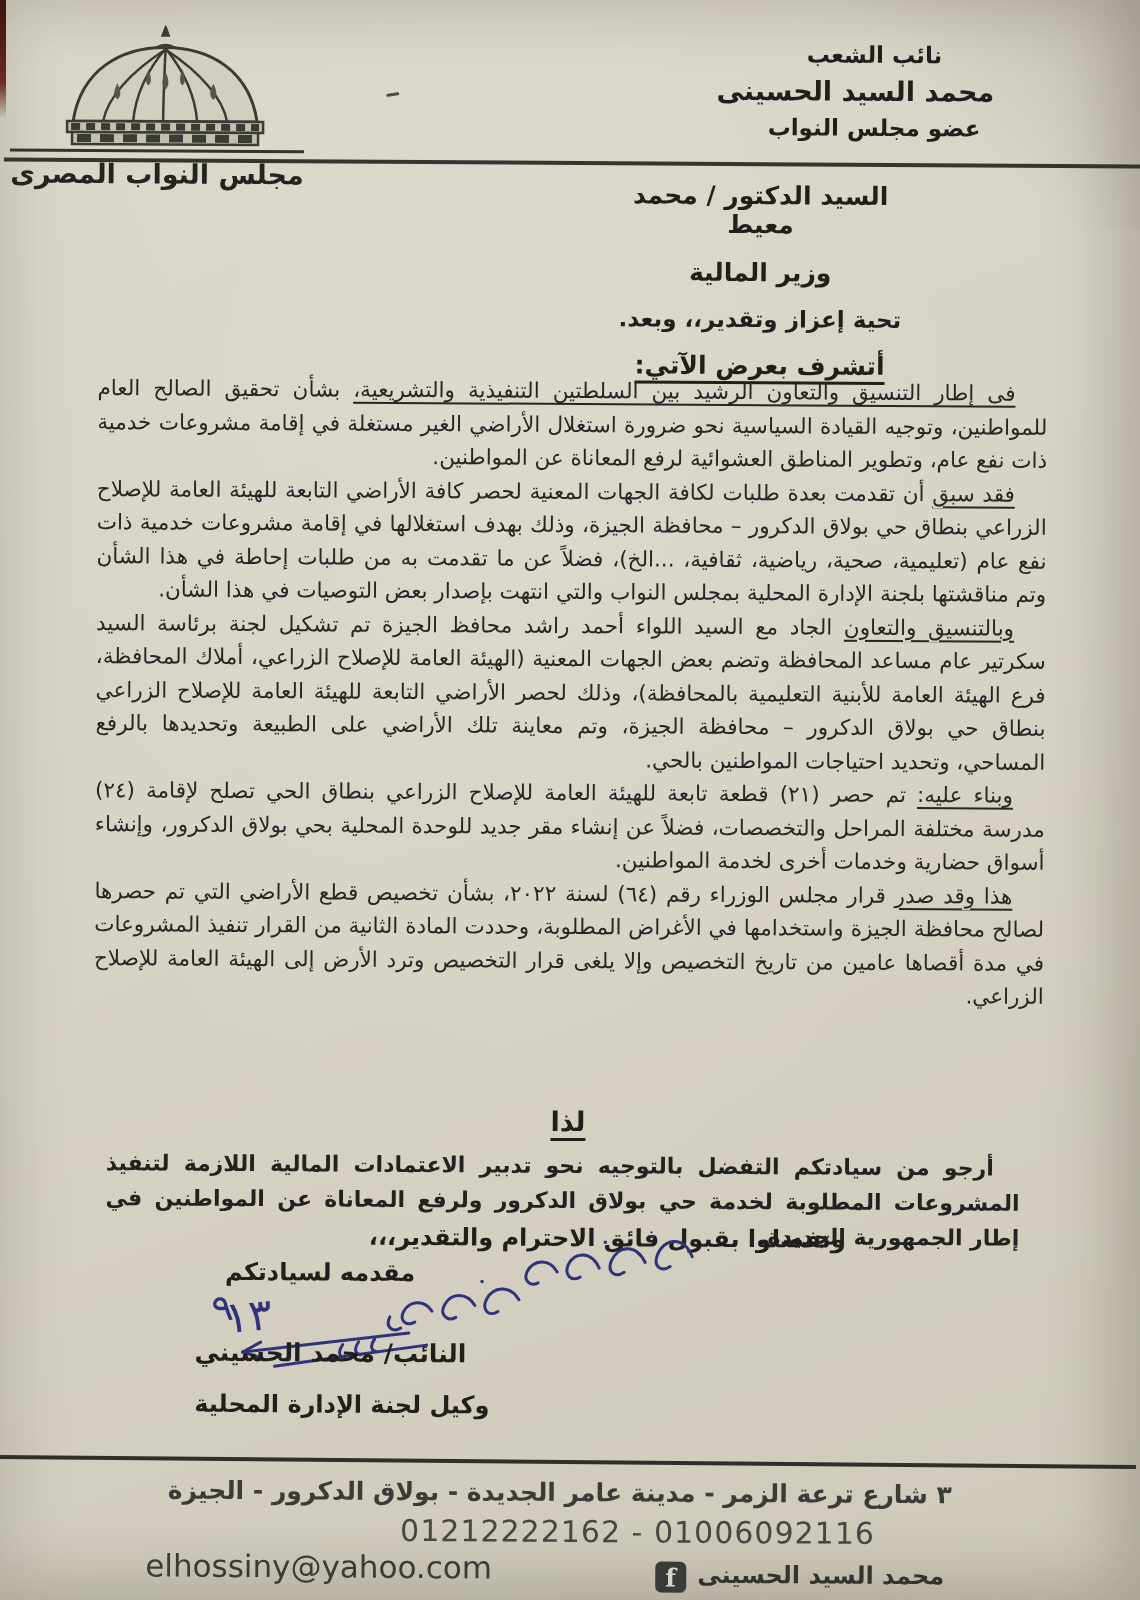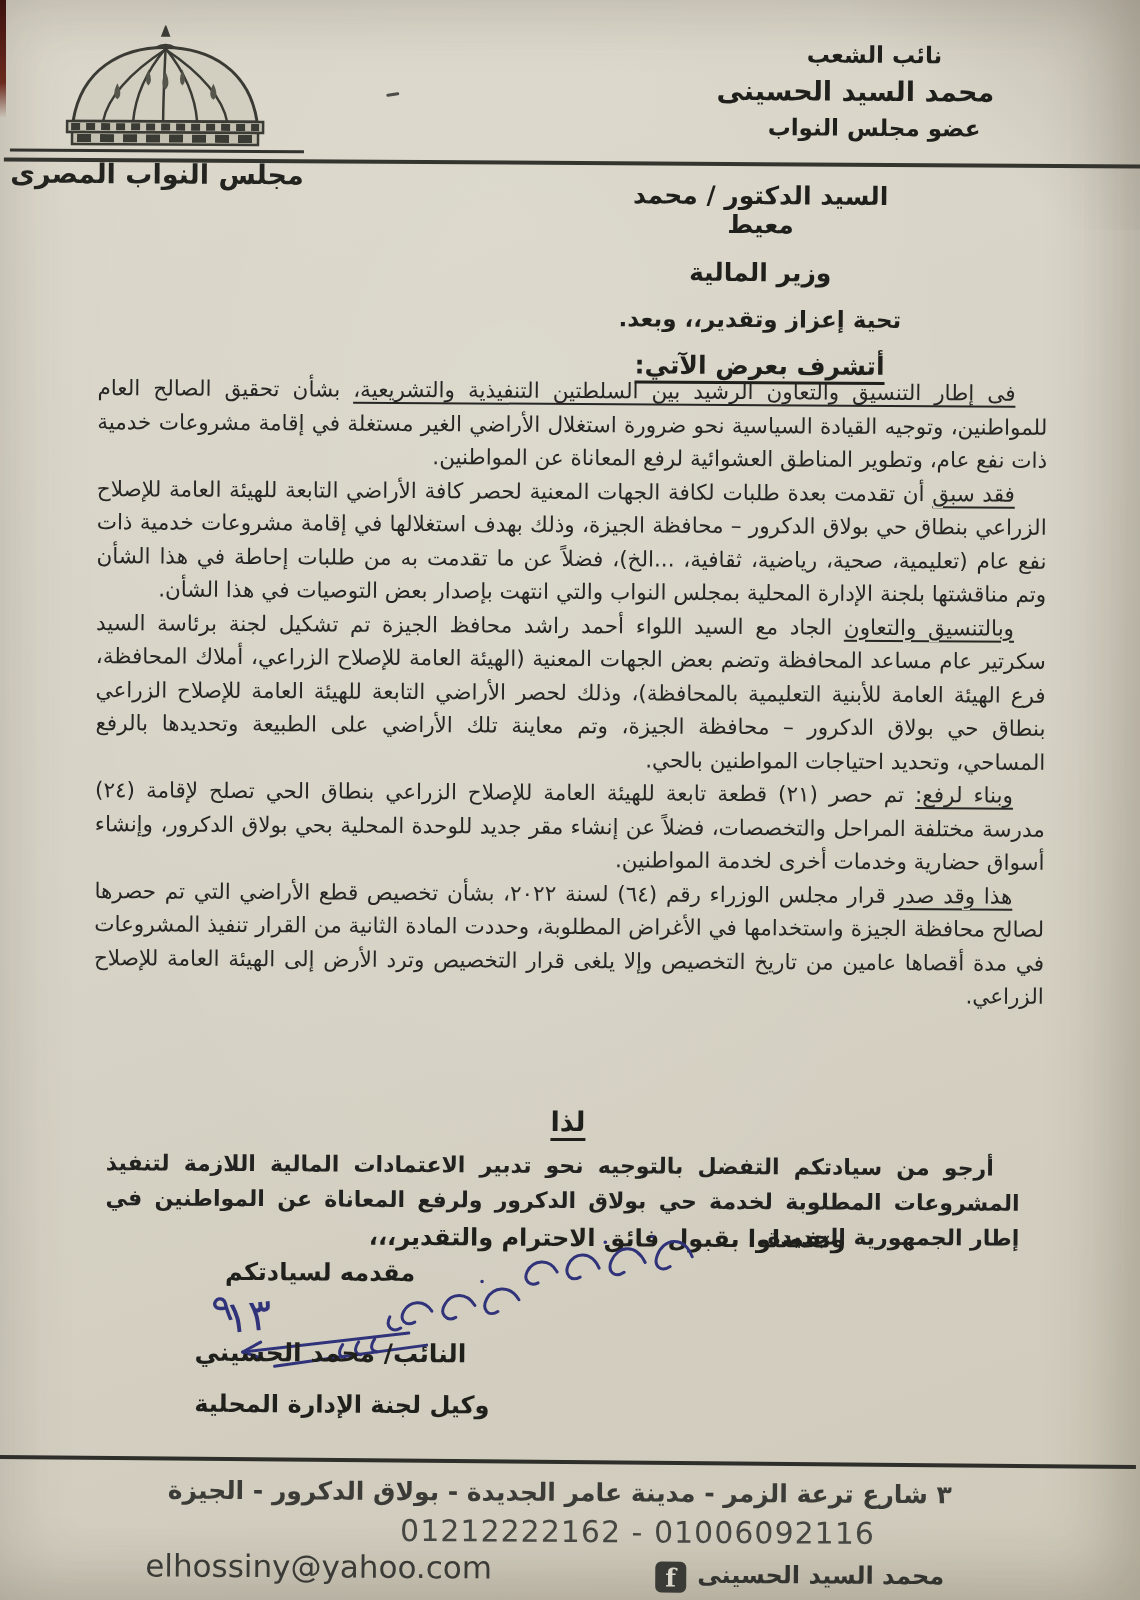--- a/index.html
+++ b/index.html
@@ -147,21 +147,21 @@
       <div class="r-line r-to">السيد الدكتور / محمد معيط</div>
       <div class="r-line r-pos">وزير المالية</div>
       <div class="r-line r-greet">تحية إعزاز وتقدير،، وبعد.</div>
       <div class="r-line r-open">أتشرف بعرض الآتي:</div>
     </div>
 
     <div class="body-text">
       <p><span class="lead">فى إطار التنسيق والتعاون الرشيد بين السلطتين التنفيذية والتشريعية،</span> <span>بشأن تحقيق الصالح العام للمواطنين، وتوجيه القيادة السياسية نحو ضرورة استغلال الأراضي الغير مستغلة في إقامة مشروعات خدمية ذات نفع عام، وتطوير المناطق العشوائية لرفع المعاناة عن المواطنين.</span></p>
       <p><span class="lead">فقد سبق</span> <span>أن تقدمت بعدة طلبات لكافة الجهات المعنية لحصر كافة الأراضي التابعة للهيئة العامة للإصلاح الزراعي بنطاق حي بولاق الدكرور – محافظة الجيزة، وذلك بهدف استغلالها في إقامة مشروعات خدمية ذات نفع عام (تعليمية، صحية، رياضية، ثقافية، ...الخ)، فضلاً عن ما تقدمت به من طلبات إحاطة في هذا الشأن وتم مناقشتها بلجنة الإدارة المحلية بمجلس النواب والتي انتهت بإصدار بعض التوصيات في هذا الشأن.</span></p>
       <p><span class="lead">وبالتنسيق والتعاون</span> <span>الجاد مع السيد اللواء أحمد راشد محافظ الجيزة تم تشكيل لجنة برئاسة السيد سكرتير عام مساعد المحافظة وتضم بعض الجهات المعنية (الهيئة العامة للإصلاح الزراعي، أملاك المحافظة، فرع الهيئة العامة للأبنية التعليمية بالمحافظة)، وذلك لحصر الأراضي التابعة للهيئة العامة للإصلاح الزراعي بنطاق حي بولاق الدكرور – محافظة الجيزة، وتم معاينة تلك الأراضي على الطبيعة وتحديدها بالرفع المساحي، وتحديد احتياجات المواطنين بالحي.</span></p>
-      <p><span class="lead">وبناء لرفع:</span> <span>تم حصر (٢١) قطعة تابعة للهيئة العامة للإصلاح الزراعي بنطاق الحي تصلح لإقامة (٢٤) مدرسة مختلفة المراحل والتخصصات، فضلاً عن إنشاء مقر جديد للوحدة المحلية بحي بولاق الدكرور، وإنشاء أسواق حضارية وخدمات أخرى لخدمة المواطنين.</span></p>
+      <p><span class="lead">وبناء عليه:</span> <span>تم حصر (٢١) قطعة تابعة للهيئة العامة للإصلاح الزراعي بنطاق الحي تصلح لإقامة (٢٤) مدرسة مختلفة المراحل والتخصصات، فضلاً عن إنشاء مقر جديد للوحدة المحلية بحي بولاق الدكرور، وإنشاء أسواق حضارية وخدمات أخرى لخدمة المواطنين.</span></p>
       <p><span class="lead">هذا وقد صدر</span> <span>قرار مجلس الوزراء رقم (٦٤) لسنة ٢٠٢٢، بشأن تخصيص قطع الأراضي التي تم حصرها لصالح محافظة الجيزة واستخدامها في الأغراض المطلوبة، وحددت المادة الثانية من القرار تنفيذ المشروعات في مدة أقصاها عامين من تاريخ التخصيص وإلا يلغى قرار التخصيص وترد الأرض إلى الهيئة العامة للإصلاح الزراعي.</span></p>
     </div>
 
     <div class="therefore">لذا</div>
     <div class="request">أرجو من سيادتكم التفضل بالتوجيه نحو تدبير الاعتمادات المالية اللازمة لتنفيذ المشروعات المطلوبة لخدمة حي بولاق الدكرور ولرفع المعاناة عن المواطنين في إطار الجمهورية الجديدة.</div>
 
     <div class="salutation">وتفضلوا بقبول فائق الاحترام والتقدير،،،</div>
     <div class="presented">مقدمه لسيادتكم</div>
 
     <span class="signature-svg">

